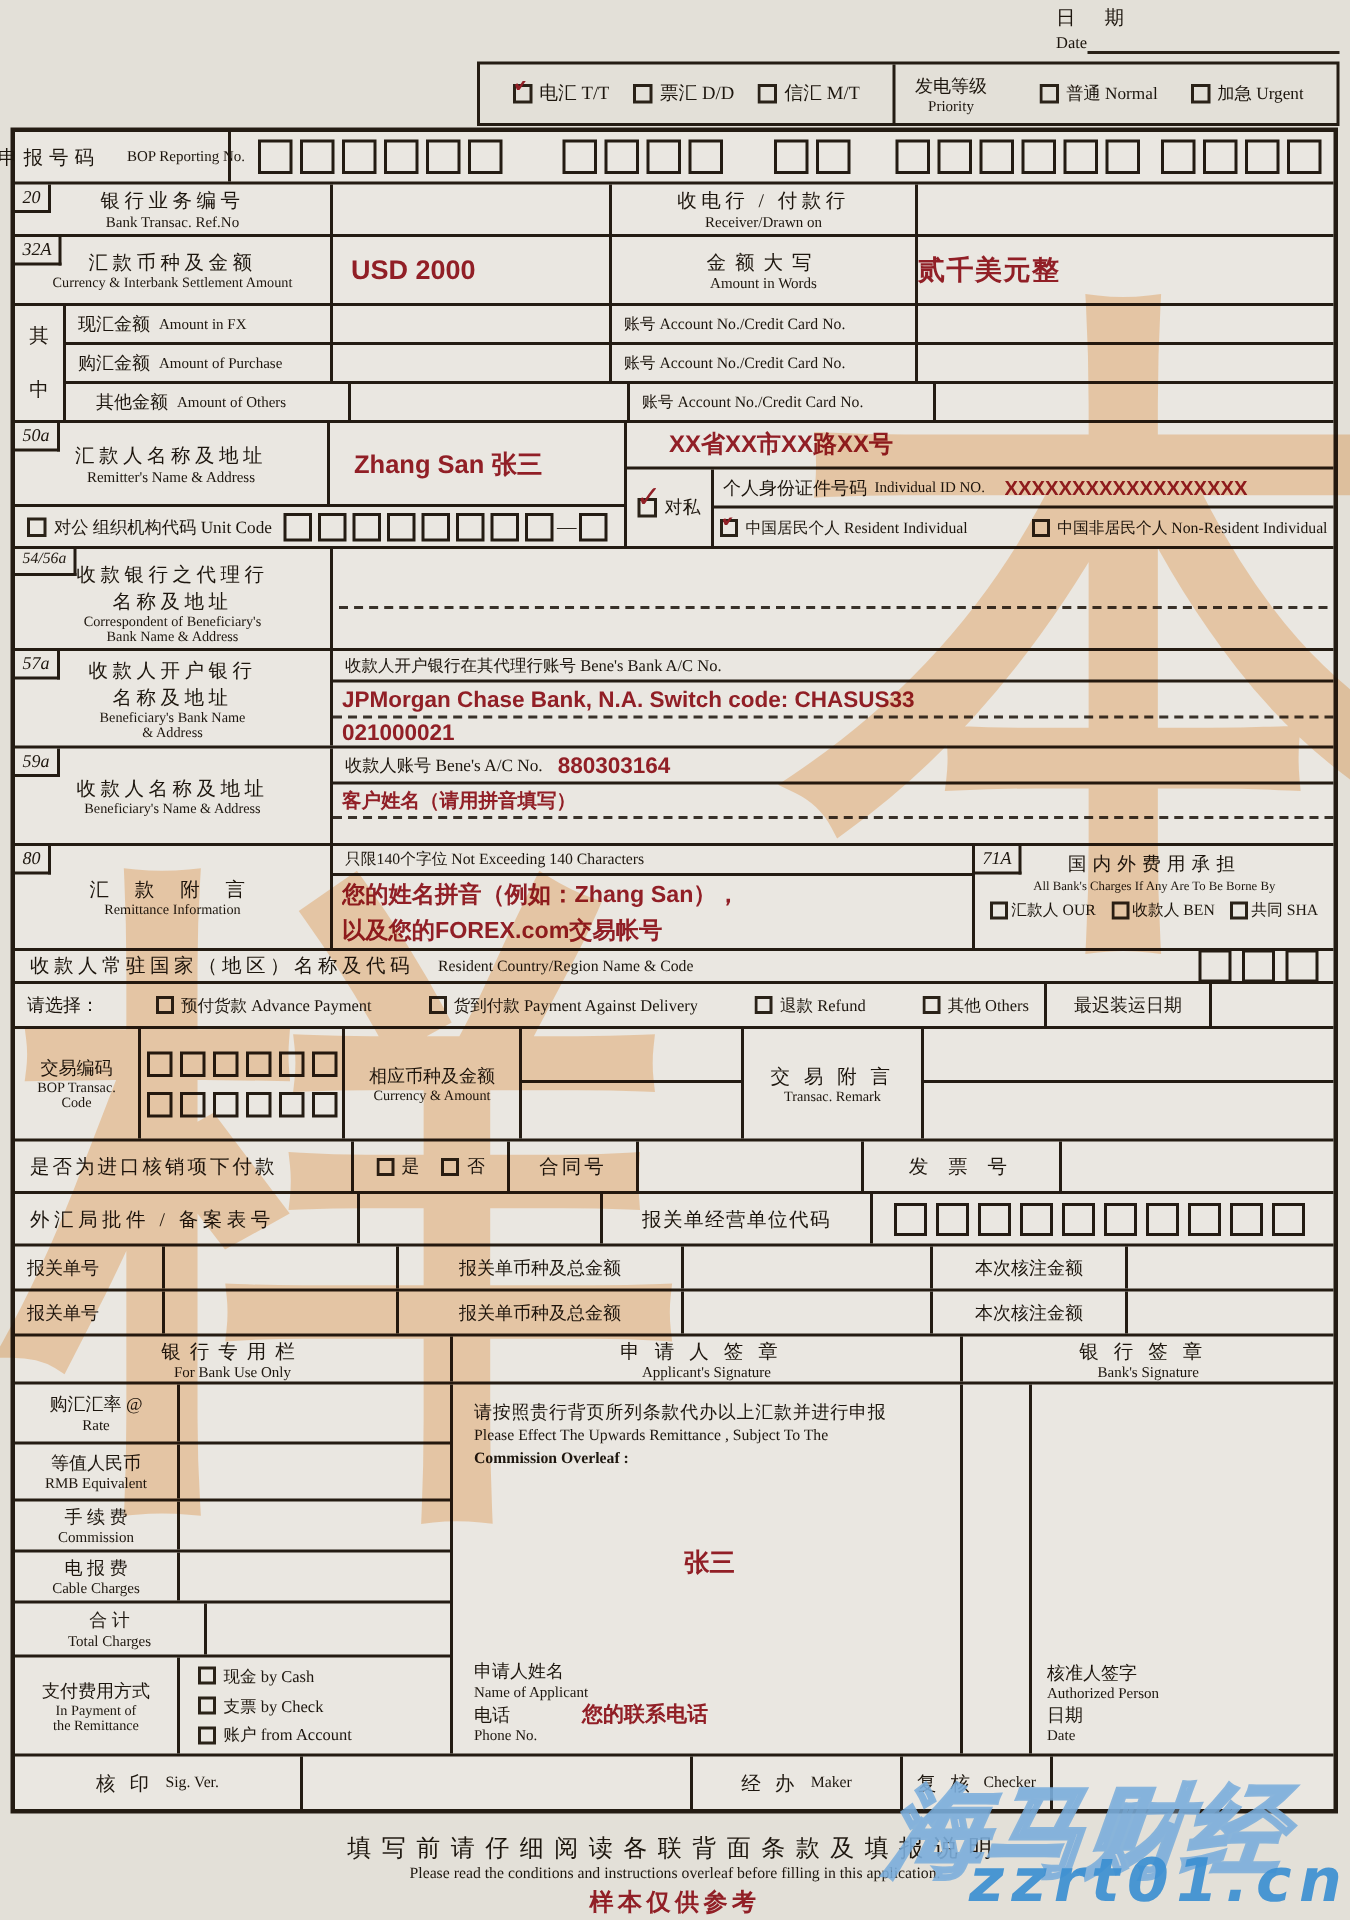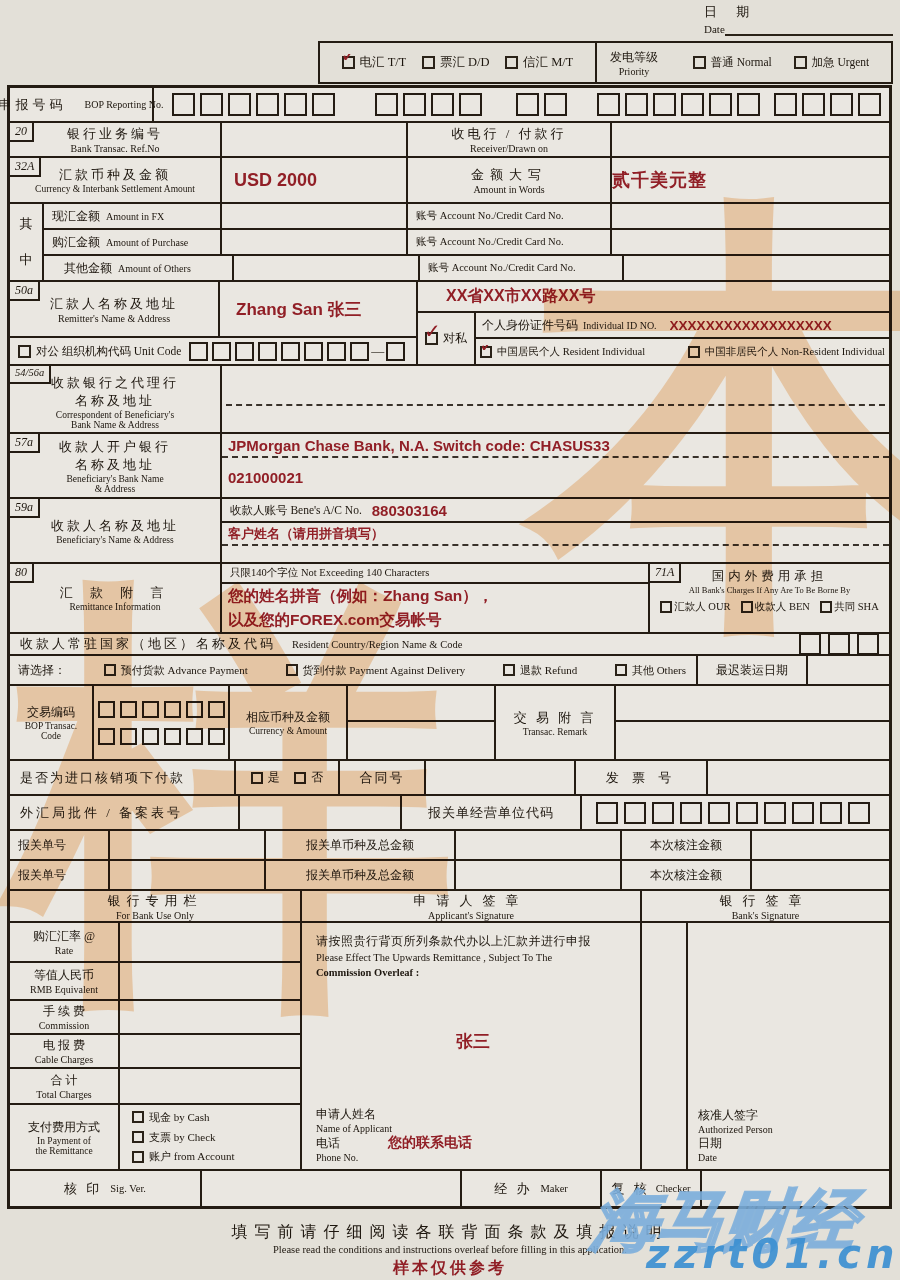--- a/index.html
+++ b/index.html
@@ -307,20 +307,23 @@
 
     <div class="r" style="height:65px;">
       <div class="c cen" style="width:212px;">
         <span class="numbox">57a</span>
         <div class="cnl">收款人开户银行</div>
         <div class="cnl">名称及地址</div>
         <div class="en9">Beneficiary's Bank Name</div>
         <div class="en9">&amp; Address</div>
       </div>
       <div class="f1" style="display:flex; flex-direction:column;">
+        <div class="hc" style="height:21px; border-bottom:2px solid var(--bd); padding-left:8px;">
+          <span style="font-size:11px; white-space:nowrap;">收款人开户银行在其代理行账号  Bene's Bank A/C No.</span>
+        </div>
         <div class="hc dash2" style="height:24px; padding-left:6px;">
           <span class="red nowrap" style="font-size:15px;">JPMorgan Chase Bank, N.A.  Switch code: CHASUS33</span>
         </div>
         <div class="hc" style="flex:1; padding-left:6px;">
           <span class="red" style="font-size:15px;">021000021</span>
         </div>
       </div>
     </div>
 
     <div class="r" style="height:65px;">
@@ -578,21 +581,21 @@
               <div class="f1"></div>
           </div>
           <div class="bu-row" style="height:34px;">
             <div class="c cen" style="width:110px;">
               <div class="cn12">电 报 费</div>
               <div class="en10">Cable Charges</div>
             </div>
               <div class="f1"></div>
           </div>
           <div class="bu-row" style="height:36px;">
-            <div class="c cen" style="width:110px;align-items:center;">
+            <div class="c cen" style="width:128px;align-items:center;">
               <div class="cn12">合  计</div>
               <div class="en10">Total Charges</div>
             </div>
               <div class="f1"></div>
           </div>
           <div class="bu-row nb" style="flex:1;">
             <div class="c cen" style="width:110px;">
               <div class="cn12">支付费用方式</div>
               <div class="en9">In Payment of</div>
               <div class="en9">the Remittance</div>

